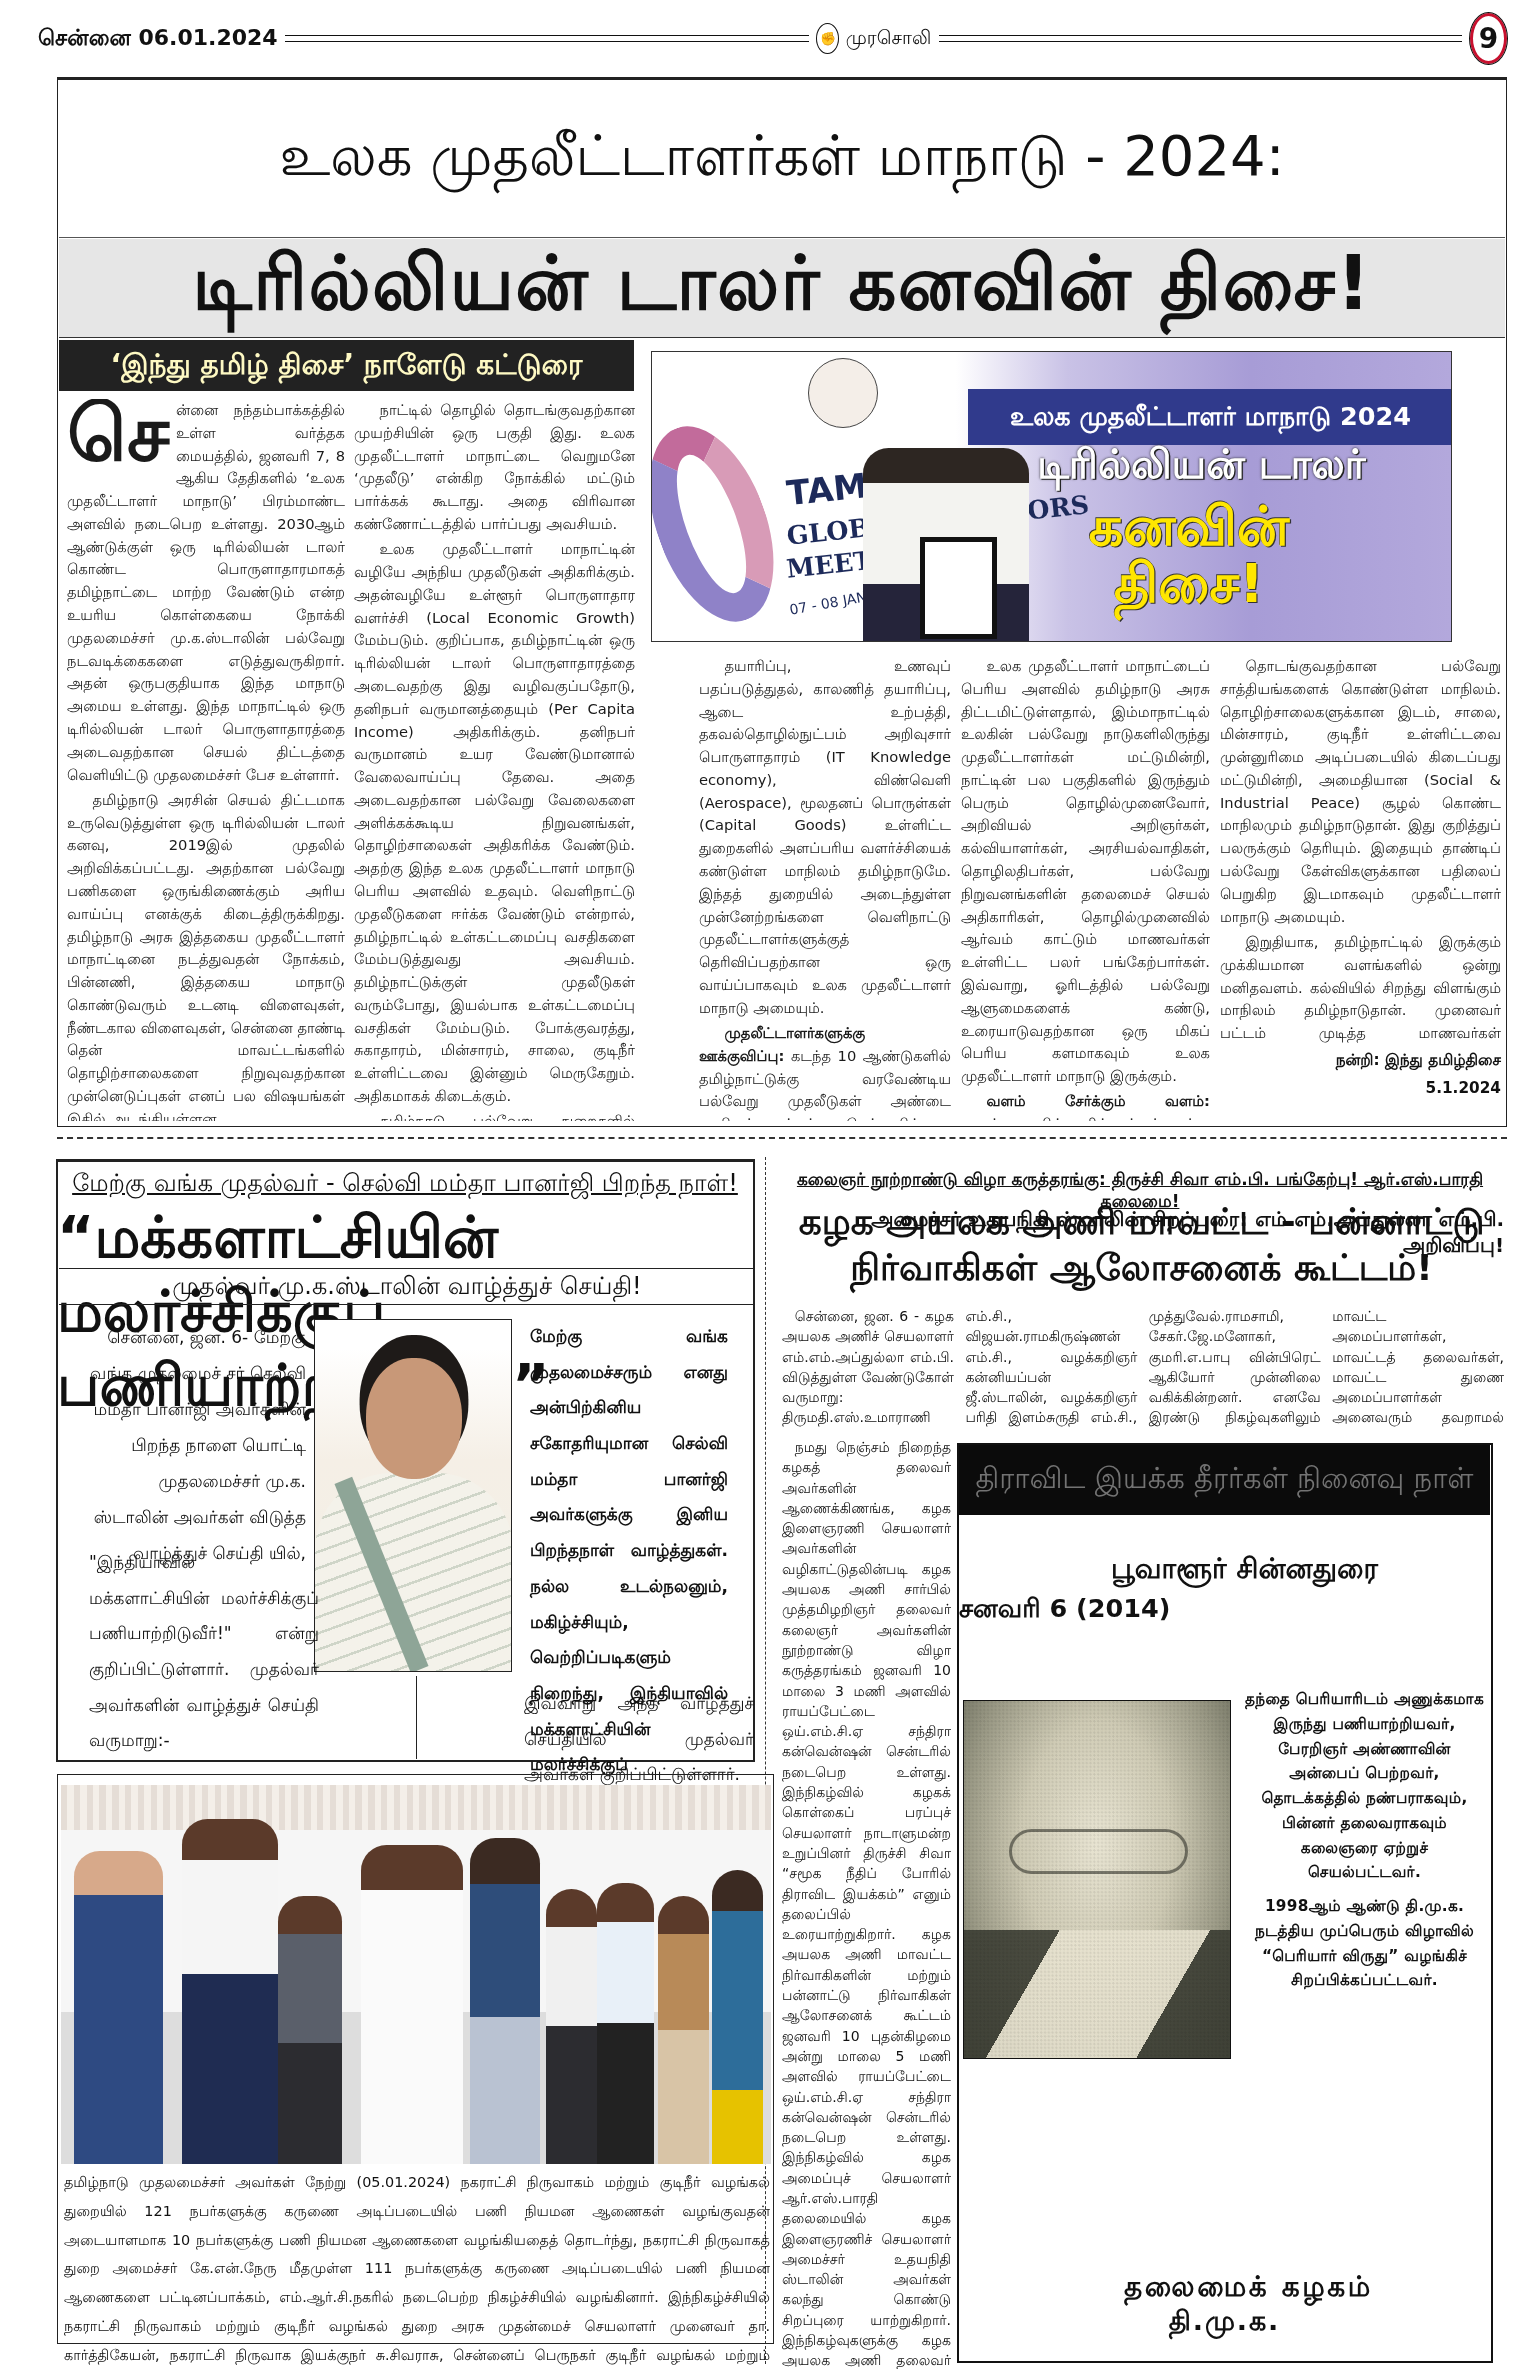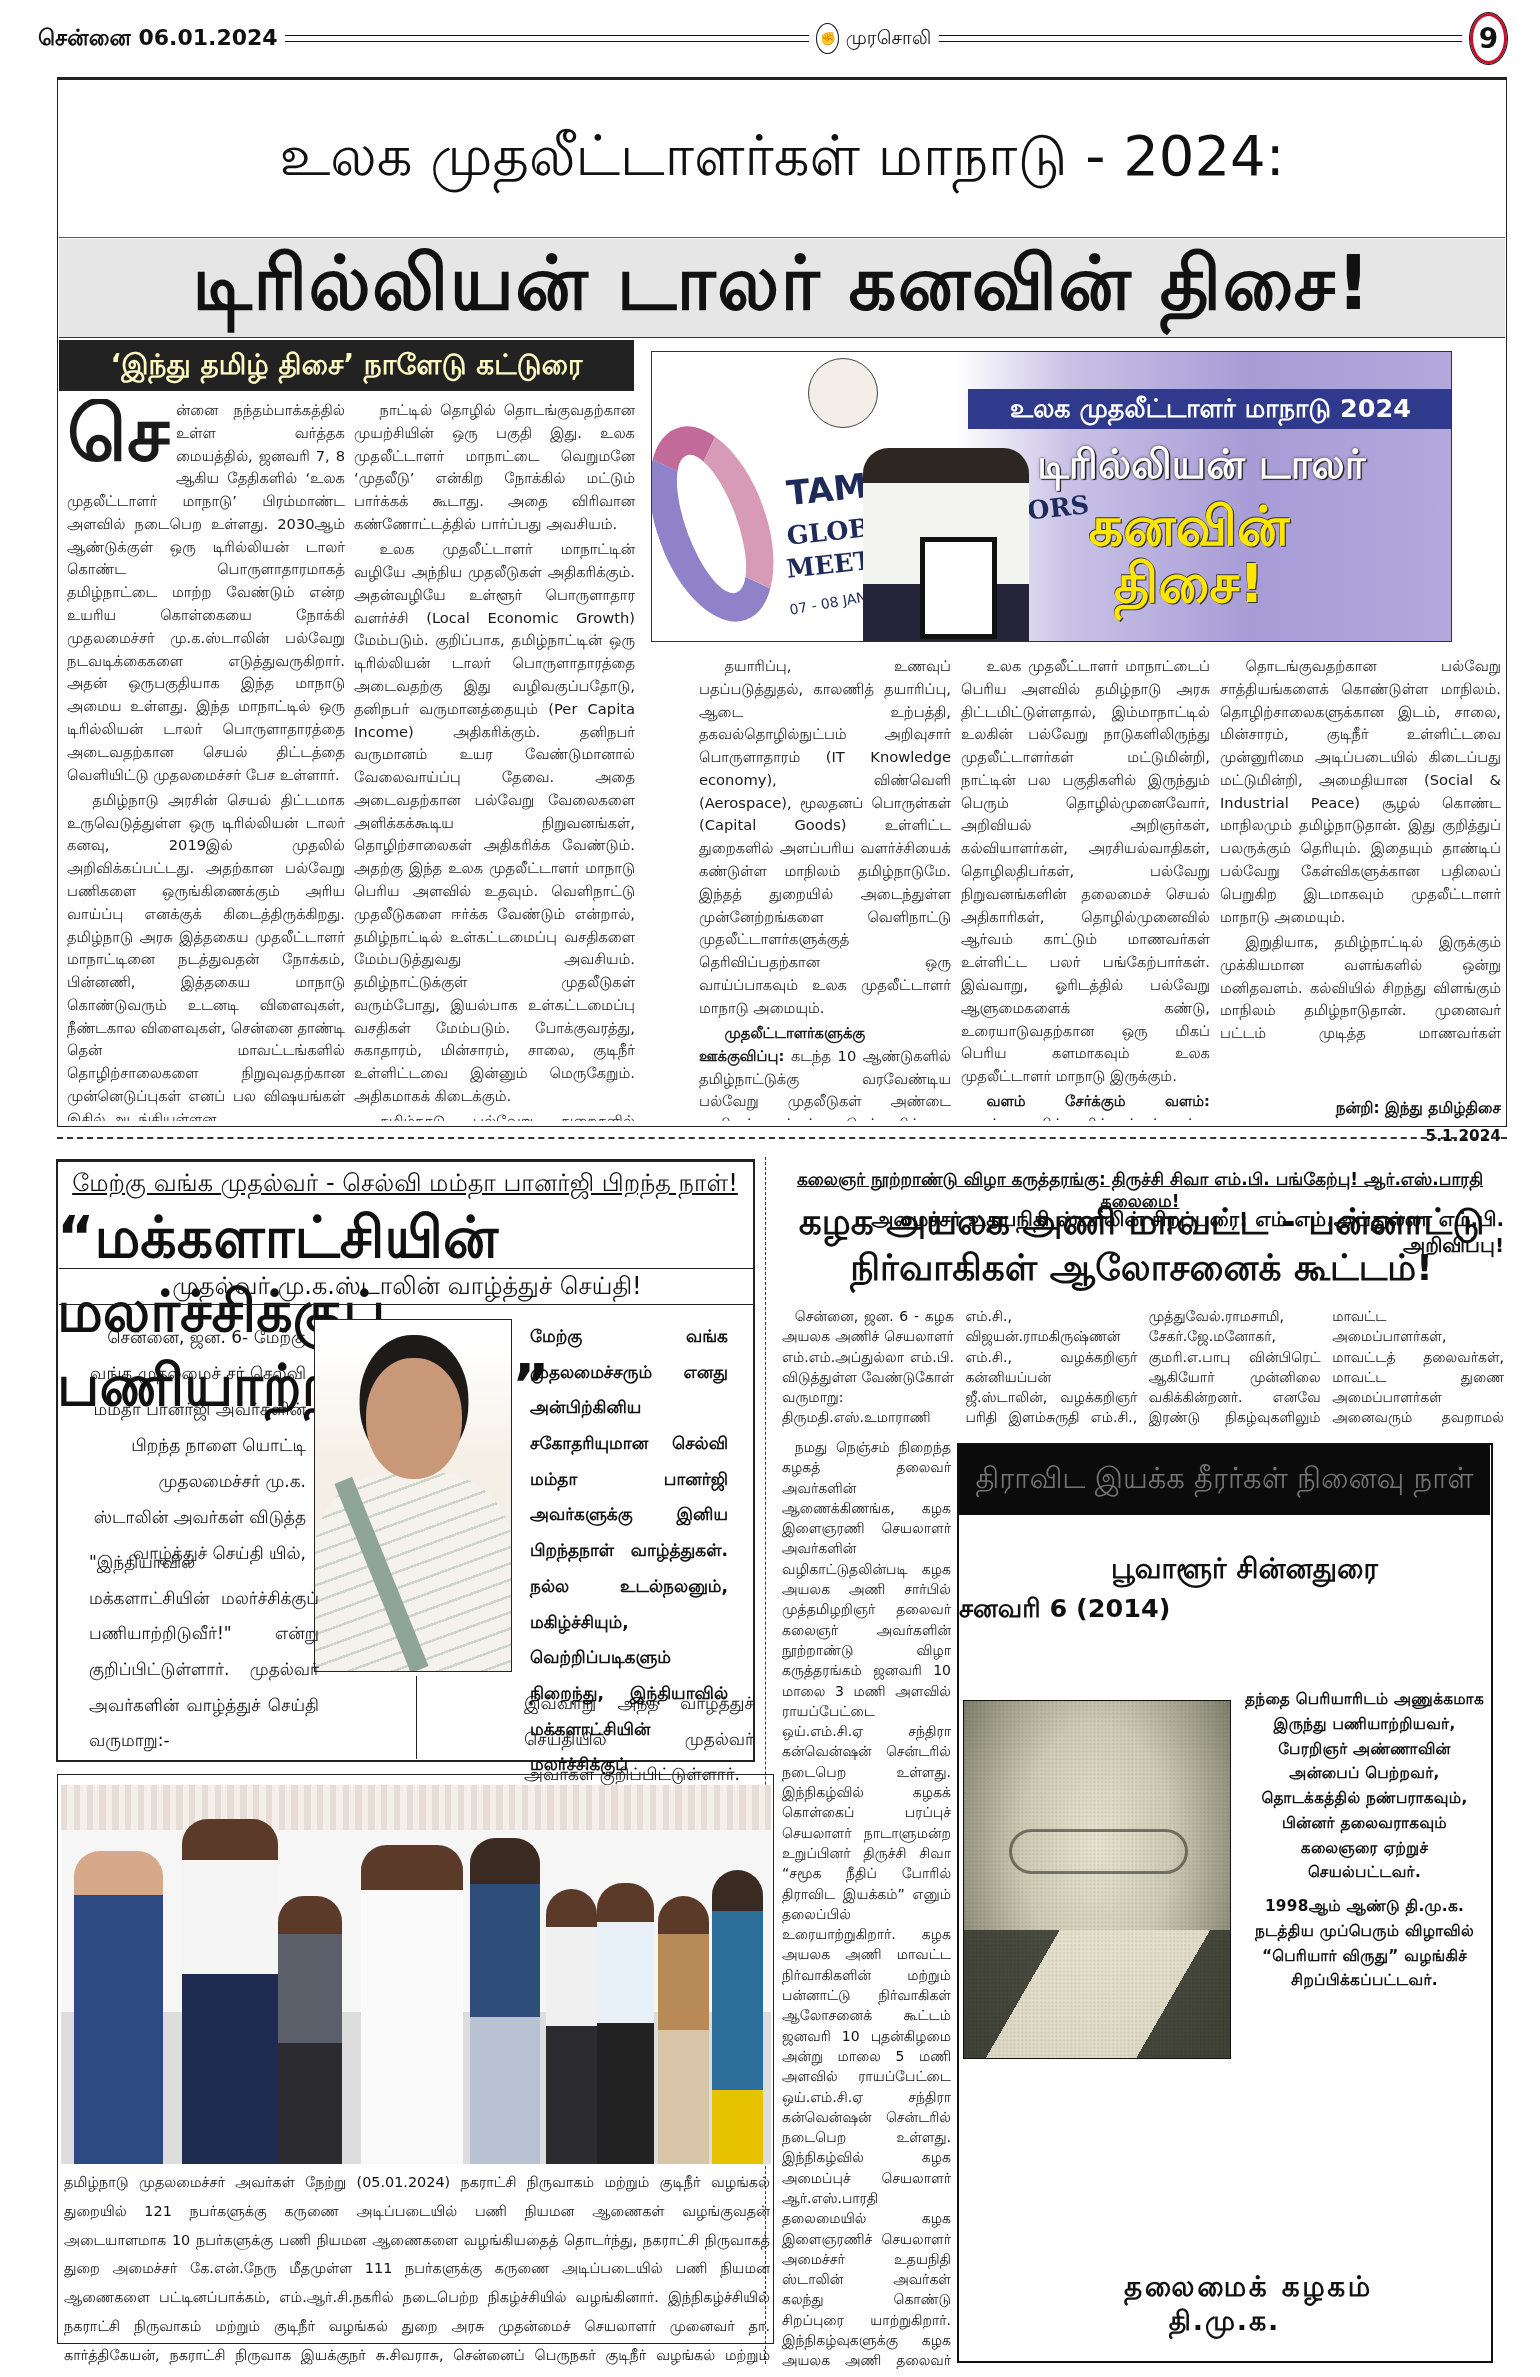--- a/index.html
+++ b/index.html
@@ -25,21 +25,21 @@
      background: linear-gradient(90deg, #fff 0%, #fff 38%, #c9c2e6 52%, #a79cd6 75%, #b3a8dc 100%); }
   .banner-swirl { position: absolute; left: 5.1px; top: 70px; width: 109px; height: 204px; border-radius: 50%;
      border: 29px solid #8f82c8; border-right-color: #d89bb7; border-top-color: #c26b9b; transform: rotate(-20deg); }
   .banner-seal { position: absolute; left: 156px; top: 6.4px; width: 70px; height: 70px; border-radius: 50%; border: 1.9px solid #444; background: #f4eee8; }
   .banner-tn { position: absolute; left: 134px; top: 109px; font-size: 34px; font-weight: bold; color: #1d2a5a; transform: rotate(-6deg); }
   .banner-gi { position: absolute; left: 134px; top: 153px; font-size: 25.5px; font-family: "DejaVu Serif", serif; font-weight: bold; color: #1d2a5a; transform: rotate(-6deg); }
   .banner-meet { position: absolute; left: 134px; top: 192px; font-size: 25.5px; font-family: "DejaVu Serif", serif; font-weight: bold; color: #1d2a5a; transform: rotate(-6deg); }
   .banner-dates { position: absolute; left: 137px; top: 243px; font-size: 14px; color: #1d2a5a; transform: rotate(-10deg); }
   .banner-people { position: absolute; left: 211px; top: 96px; width: 166px; height: 195px; background: linear-gradient(180deg,#2d2622 0 18%, #f3f3f0 18% 70%, #25243a 70%); border-radius: 25.5px 25.5px 0 0; }
   .banner-frame { position: absolute; left: 268px; top: 185px; width: 77px; height: 102px; background: #fff; border: 5.1px solid #111; }
-  .banner-strip { position: absolute; left: 316px; top: 37px; width: 485px; height: 40px; background: #303a8c; color: #fff; font-size: 25.5px; font-weight: bold; display: flex; align-items: center; justify-content: center; }
+  .banner-strip { position: absolute; left: 316px; top: 37px; width: 485px; height: 56px; background: #303a8c; color: #fff; font-size: 25.5px; font-weight: bold; display: flex; align-items: center; justify-content: center; }
   .banner-h1 { position: absolute; left: 326px; top: 89px; width: 447px; font-size: 40px; font-weight: bold; color: #fff; text-align: center; text-shadow: 0 0 2.6px #222, 1.3px 1.3px 0 #222; }
   .banner-h2 { position: absolute; left: 358px; top: 147px; width: 358px; font-size: 54px; font-weight: bold; color: #ffe600; text-align: center; line-height: 1.05; text-shadow: 1.3px 1.3px 0 #333, -0.6px -0.6px 0 #333; }
 
   .drop-cap { font-size: 77px; font-weight: bold; float: left; line-height: 0.9; margin-right: 6.4px; }
   .col-text { font-size: 14.7px; line-height: 1.55; text-align: justify; color: #1a1a1a; }
   .col-text p { margin-bottom: 2.6px; text-indent: 25.5px; }
   .col-text p.noind { text-indent: 0; }
   .col-text .sub { font-weight: bold; }
   .col { position: absolute; overflow: hidden; }
   .credit { font-weight: bold; text-align: right; font-size: 15.3px; line-height: 1.8; }
@@ -141,21 +141,21 @@
     <p><span class="sub">முதலீட்டாளர்களுக்கு ஊக்குவிப்பு:</span> கடந்த 10 ஆண்டுகளில் தமிழ்நாட்டுக்கு வரவேண்டிய பல்வேறு முதலீடுகள் அண்டை மாநிலங்களுக்குச் சென்றுவிட்டன. அவற்றை மீட்டெடுப்பதன் ஒரு பகுதியாகவும், தமிழ்நாட்டின் பொருளாதாரத்தை உயர்த்தும் வகையிலும்,</p>
   </div>
 <div class="col col-text" id="tc3" style="left:961px; top:655px; width:249px; height:466px;">
     <p>உலக முதலீட்டாளர் மாநாட்டைப் பெரிய அளவில் தமிழ்நாடு அரசு திட்டமிட்டுள்ளதால், இம்மாநாட்டில் உலகின் பல்வேறு நாடுகளிலிருந்து முதலீட்டாளர்கள் மட்டுமின்றி, நாட்டின் பல பகுதிகளில் இருந்தும் பெரும் தொழில்முனைவோர், அறிவியல் அறிஞர்கள், கல்வியாளர்கள், அரசியல்வாதிகள், தொழிலதிபர்கள், பல்வேறு நிறுவனங்களின் தலைமைச் செயல் அதிகாரிகள், தொழில்முனைவில் ஆர்வம் காட்டும் மாணவர்கள் உள்ளிட்ட பலர் பங்கேற்பார்கள். இவ்வாறு, ஓரிடத்தில் பல்வேறு ஆளுமைகளைக் கண்டு, உரையாடுவதற்கான ஒரு மிகப் பெரிய களமாகவும் உலக முதலீட்டாளர் மாநாடு இருக்கும்.</p>
     <p><span class="sub">வளம் சேர்க்கும் வளம்:</span> அடிப்படையில் தமிழ்நாட்டில் உள்ள பிரபல பிராண்டுகளுக்குச் சர்வதேச அளவிலான கவனத்தை ஈர்க்கும் வகையில் இம்மாநாடு அமையும். அடுத்து, மாநாட்டில் பங்கெடுக்கும் முதலீட்டாளர்கள், தமிழ்நாட்டில் முதலீடுகளை மேற்கொள்வதற்குப் பல்வேறு கேள்விகள், சந்தேகங்கள் இருக்கும். தமிழ்நாடுதான் தொழில்</p>
   </div>
 <div class="col col-text" id="tc4" style="left:1220px; top:655px; width:281px; height:390px;">
     <p>தொடங்குவதற்கான பல்வேறு சாத்தியங்களைக் கொண்டுள்ள மாநிலம். தொழிற்சாலைகளுக்கான இடம், சாலை, மின்சாரம், குடிநீர் உள்ளிட்டவை முன்னுரிமை அடிப்படையில் கிடைப்பது மட்டுமின்றி, அமைதியான (Social &amp; Industrial Peace) சூழல் கொண்ட மாநிலமும் தமிழ்நாடுதான். இது குறித்துப் பலருக்கும் தெரியும். இதையும் தாண்டிப் பல்வேறு கேள்விகளுக்கான பதிலைப் பெறுகிற இடமாகவும் முதலீட்டாளர் மாநாடு அமையும்.</p>
     <p>இறுதியாக, தமிழ்நாட்டில் இருக்கும் முக்கியமான வளங்களில் ஒன்று மனிதவளம். கல்வியில் சிறந்து விளங்கும் மாநிலம் தமிழ்நாடுதான். முனைவர் பட்டம் முடித்த மாணவர்கள் தமிழ்நாட்டில்தான் அதிகம். அவர்கள் அதிக அளவிலான காப்புரிமையை (Patent) பதிவுசெய்துள்ளனர். இவ்வளவு வளமான வர்களின் திறமைகளை வெளிக்காட்டும் வகையிலும் உலக முதலீட்டாளர் மாநாடு அமையும் என்பதுதான் இதன் சிறப்பம்சம்.</p>
   </div>
-<div class="abs credit" style="left:1220px; top:1095px; width:281px;">
+<div class="abs credit" style="left:1220px; top:1047px; width:281px;">
   <div>நன்றி: இந்து தமிழ்திசை</div>
   <div>5.1.2024</div>
 </div>
 
 <div class="abs dash-sep"></div>
 
 <div class="abs mam-box"></div>
 <div class="abs mam-kicker">மேற்கு வங்க முதல்வர் - செல்வி மம்தா பானர்ஜி பிறந்த நாள்!</div>
 <div class="abs mam-head">“மக்களாட்சியின் மலர்ச்சிக்குப் பணியாற்றிடுவீர்!”</div>
 <div class="abs mam-sub">முதல்வர் மு.க.ஸ்டாலின் வாழ்த்துச் செய்தி!</div>

